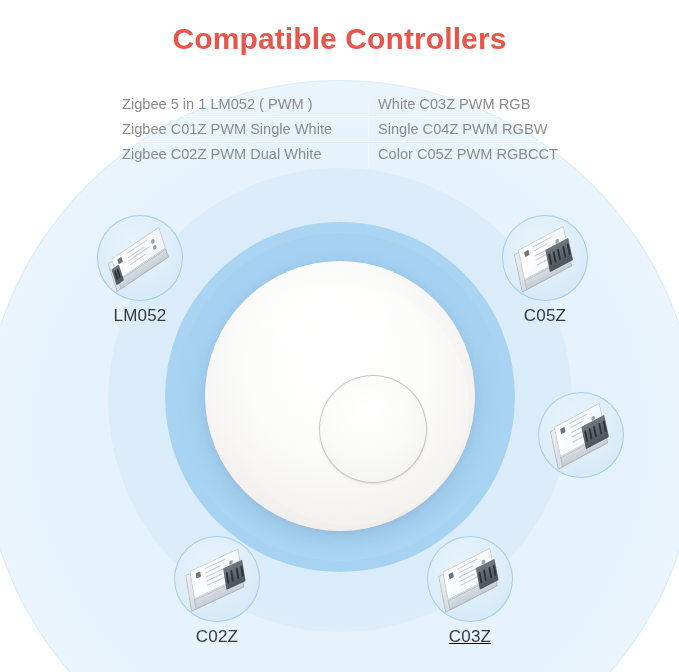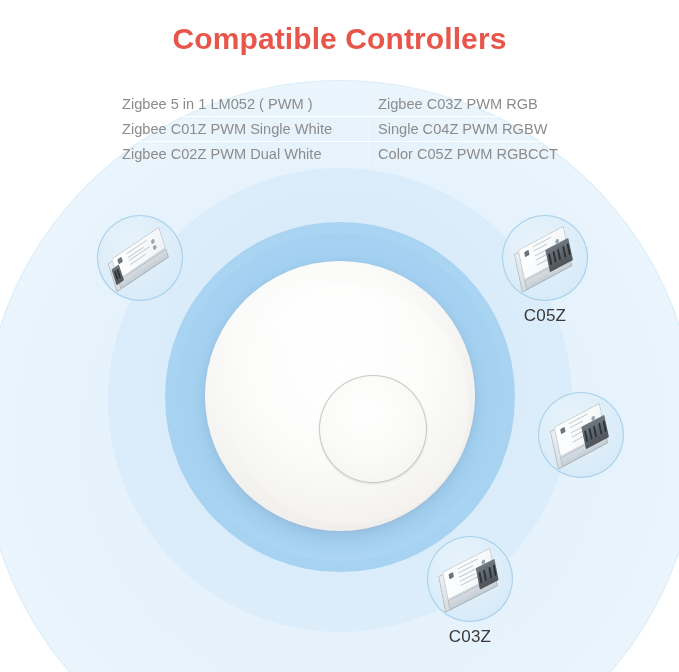--- a/index.html
+++ b/index.html
@@ -151,21 +151,21 @@
   <div class="ring" id="ring-inner-soft"></div>
 
   <div id="header">
     <div id="title">Compatible Controllers</div>
   </div>
 
   <table id="spec-table">
     <tbody>
       <tr>
         <td class="c1">Zigbee 5 in 1 LM052 ( PWM )</td>
-        <td class="c2">Zigbee C03Z PWM RGB</td>
+        <td class="c2">White C03Z PWM RGB</td>
       </tr>
       <tr>
         <td class="c1">Zigbee C01Z PWM Single White</td>
         <td class="c2">Single C04Z PWM RGBW</td>
       </tr>
       <tr>
         <td class="c1">Zigbee C02Z PWM Dual White</td>
         <td class="c2">Color C05Z PWM RGBCCT</td>
       </tr>
     </tbody>
@@ -197,20 +197,21 @@
               <div class="dev-ce" style="left:44.660000000000004px;top:6.6px;width:4px;height:4px;"></div>
               <div class="dev-ce" style="left:44.660000000000004px;top:12.76px;width:4px;height:4px;"></div>
             </div>
             <div class="dev-term" style="left:-3px;top:8.8px;width:9px;height:15.940000000000001px;">
               <i style="left:2px;"></i>
               <i style="left:5px;"></i>
             </div>
           </div>
         </div>
     </div>
+    <div class="node-label">LM052</div>
   </div>
 
   <div class="node" id="node-1" style="left:493px;top:215px;">
     <div class="node-circle">
       <div class="dev">
           <div class="dev-inner" style="width: 52px; height: 40px; transform: translate(-50%, -50%) rotate(-28deg) skewX(-16deg);">
             <div class="dev-side" style="left:0;top:30px;width:52px;height:10px;"></div>
             <div class="dev-end" style="left:-5px;top:2px;width:6px;height:38px;"></div>
             <div class="dev-top" style="left:0;top:0;width:52px;height:30px;">
               <div class="dev-print" style="left:15.6px;top:4px;width:21.84px;height:1px;"></div>
@@ -257,22 +258,49 @@
               <i style="left:7.2px;"></i>
               <i style="left:12.4px;"></i>
               <i style="left:17.6px;"></i>
               <i style="left:22.8px;"></i>
             </div>
           </div>
         </div>
     </div>
   </div>
 
-
-  <div class="node" id="node-5" style="left:418px;top:536px;">
+  <div class="node" id="node-4" style="left:165px;top:536px;">
+    <div class="node-circle">
+      <div class="dev">
+          <div class="dev-inner" style="width: 54px; height: 38px; transform: translate(-50%, -50%) rotate(-25deg) skewX(-16deg);">
+            <div class="dev-side" style="left:0;top:28px;width:54px;height:10px;"></div>
+            <div class="dev-end" style="left:-5px;top:2px;width:6px;height:36px;"></div>
+            <div class="dev-top" style="left:0;top:0;width:54px;height:28px;">
+              <div class="dev-print" style="left:16.2px;top:4px;width:22.68px;height:1px;"></div>
+              <div class="dev-print" style="left:16.2px;top:8px;width:16.68px;height:1px;"></div>
+              <div class="dev-print" style="left:16.2px;top:12px;width:22.68px;height:1px;"></div>
+              <div class="dev-print" style="left:16.2px;top:16px;width:16.68px;height:1px;"></div>
+              <div class="dev-print" style="left:16.2px;top:20px;width:22.68px;height:1px;"></div>
+              <div class="dev-qr" style="left:5.94px;top:5.04px;width:5px;height:5px;"></div>
+              <div class="dev-ce" style="left:41.58px;top:8.4px;width:4px;height:4px;"></div>
+              <div class="dev-ce" style="left:41.58px;top:16.24px;width:4px;height:4px;"></div>
+            </div>
+            <div class="dev-term" style="right:-2px;top:11.76px;width:20.8px;height:21.68px;">
+              <i style="left:2px;"></i>
+              <i style="left:7.2px;"></i>
+              <i style="left:12.4px;"></i>
+              <i style="left:17.6px;"></i>
+            </div>
+          </div>
+        </div>
+    </div>
+    <div class="node-label">C02Z</div>
+  </div>
+
+  <div class="node" id="node-5" style="left:418px;top:536px;text-decoration:underline;">
     <div class="node-circle">
       <div class="dev">
           <div class="dev-inner" style="width: 54px; height: 38px; transform: translate(-50%, -50%) rotate(-27deg) skewX(-16deg);">
             <div class="dev-side" style="left:0;top:28px;width:54px;height:10px;"></div>
             <div class="dev-end" style="left:-5px;top:2px;width:6px;height:36px;"></div>
             <div class="dev-top" style="left:0;top:0;width:54px;height:28px;">
               <div class="dev-print" style="left:16.2px;top:4px;width:22.68px;height:1px;"></div>
               <div class="dev-print" style="left:16.2px;top:8px;width:16.68px;height:1px;"></div>
               <div class="dev-print" style="left:16.2px;top:12px;width:22.68px;height:1px;"></div>
               <div class="dev-print" style="left:16.2px;top:16px;width:16.68px;height:1px;"></div>

